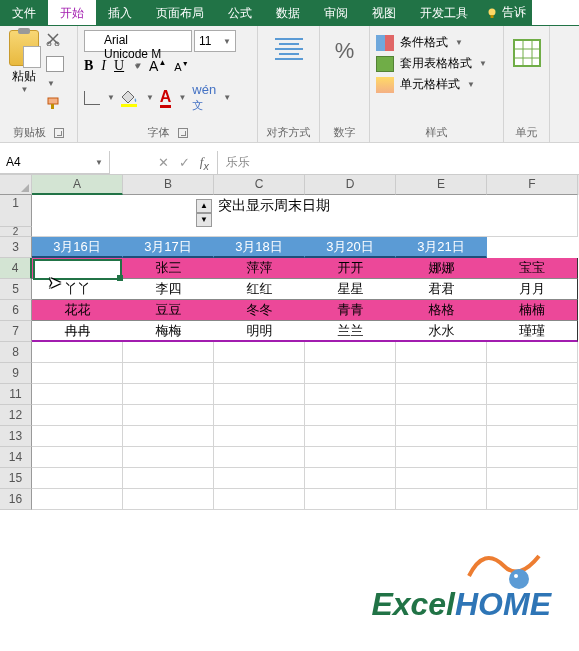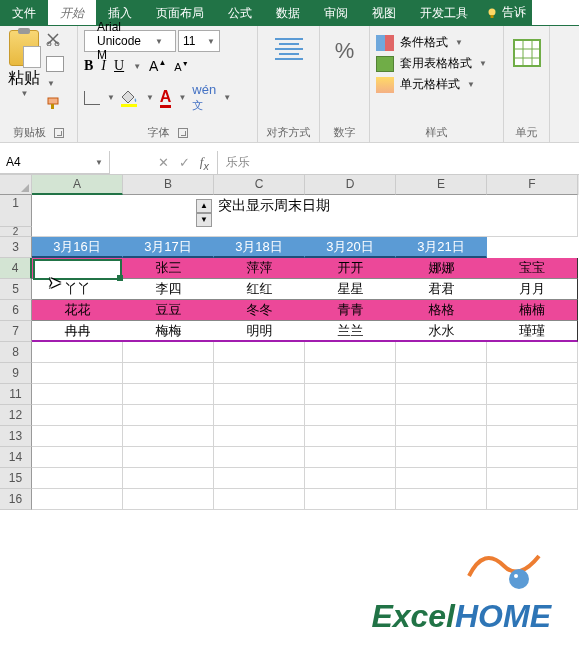--- a/index.html
+++ b/index.html
@@ -1,46 +1,46 @@
 <!DOCTYPE html>
 <html><head>
 <meta charset="utf-8">
 <style>
 * { box-sizing: border-box; margin: 0; padding: 0; font-family: "Microsoft YaHei", Arial, sans-serif; }
 body { width: 579px; height: 651px; background: #fff; overflow: hidden; position: relative; }
 
 .ribbon-tabs { height: 25px; background: #fff; display: flex; align-items: stretch; font-size: 12px; }
 .tab { padding: 5px 12px; color: #fff; background: #217346; cursor: pointer; }
-.tab.active { background: #fff; color: #737373; font-style: italic; }
+.tab.active { background: #fff; color: #a21caf; }
 .tab.file { background: #217346; }
 .tell-me { display: flex; align-items: center; color: #fff; background: #217346; padding: 0 6px; gap: 4px; }
 .bulb { width: 12px; height: 12px; }
 
 .ribbon-strip { height: 1px; background: #217346; }
 
 .ribbon { height: 117px; background: #f1f1f1; border-bottom: 1px solid #d4d4d4; display: flex; }
 .group { border-right: 1px solid #d4d4d4; padding: 4px 6px 2px 6px; display: flex; flex-direction: column; justify-content: space-between; }
 .group-label { font-size: 11px; color: #666; text-align: center; padding-top: 2px; display: flex; justify-content: center; align-items: center; gap: 8px; }
 .launcher { width: 10px; height: 10px; border: 1px solid #888; position: relative; }
 .launcher:after { content: ''; position: absolute; right: 1px; bottom: 1px; width: 4px; height: 4px; border-right: 1px solid #888; border-bottom: 1px solid #888; }
 
 .clip-group { width: 78px; }
 .clip-body { display: flex; gap: 4px; }
 .paste-btn { width: 36px; text-align: center; }
 .paste-icon { width: 30px; height: 36px; margin: 0 auto; background: linear-gradient(#f8d775,#e8b93f); border: 1px solid #c89a2d; border-radius: 3px; position: relative; }
 .paste-icon:before { content: ''; position: absolute; top: -3px; left: 8px; width: 12px; height: 6px; background: #999; border-radius: 2px; }
 .paste-icon:after { content: ''; position: absolute; right: -3px; bottom: -3px; width: 16px; height: 20px; background: #fff; border: 1px solid #aaa; }
-.paste-label { font-size: 16px; margin-top: 2px; }
+.paste-label { font-size: 12px; margin-top: 2px; }
 .clip-side { display: flex; flex-direction: column; gap: 6px; padding-top: 2px; }
 .mini-icon { width: 18px; height: 16px; border: 1px solid #999; background: #fff; }
 .drop-arrow { font-size: 8px; color: #666; margin-left: 1px; }
 
 .font-group { width: 180px; }
 .font-row1 { display: flex; gap: 2px; margin-bottom: 6px; }
-.font-name { width: 92px; height: 22px; border: 1px solid #ababab; background: #fff; font-size: 12px; padding: 2px 12px; display: flex; justify-content: space-between; align-items: center; }
+.font-name { width: 108px; height: 22px; border: 1px solid #ababab; background: #fff; font-size: 12px; padding: 2px 19px; display: flex; justify-content: space-between; align-items: center; flex-direction: column; }
 .font-size { width: 42px; height: 22px; border: 1px solid #ababab; background: #fff; font-size: 12px; padding: 2px 4px; display: flex; justify-content: space-between; align-items: center; }
 .font-row2 { display: flex; gap: 8px; align-items: center; font-size: 14px; margin-bottom: 8px; }
 .btn-b { font-weight: bold; font-family: 'Times New Roman'; }
 .btn-i { font-style: italic; font-family: 'Times New Roman'; }
 .btn-u { text-decoration: underline; font-family: 'Times New Roman'; }
 .font-row3 { display: flex; gap: 6px; align-items: center; }
 .border-btn { width: 16px; height: 14px; border: 1px solid #666; border-top: none; border-right: none; display: inline-block; }
 .fill-btn { width: 18px; height: 16px; position: relative; }
 .fill-btn svg { width: 18px; height: 14px; }
 .fill-underline { position: absolute; bottom: -1px; left: 0; width: 16px; height: 3px; background: #ffff00; }
@@ -92,21 +92,21 @@
 .header-row .cell { background: #5b9bd5; color: #fff; border-right: 1px solid #5b9bd5; border-bottom: 2px solid #1f4e79; }
 .datarow.band .cell { background: #ec4899; }
 .datarow .cell { border-bottom: 1px solid #888; border-right: none; }
 .datarow .cell:last-child { border-right: 1px solid #333; }
 .datarow.last .cell { border-bottom: 2px solid #a21caf; }
 
 .active-cell { position: absolute; border: 2px solid #217346; background: #fff; pointer-events: none; }
 .active-cell:after { content: ''; position: absolute; right: -3px; bottom: -3px; width: 6px; height: 6px; background: #217346; }
 .cursor-arrow { position: absolute; left: 48px; top: 273px; font-size: 16px; color: #fff; text-shadow: -1px -1px 0 #000, 1px -1px 0 #000, -1px 1px 0 #000, 1px 1px 0 #000; pointer-events: none; z-index: 10; }
 
-.logo { position: absolute; right: 28px; bottom: 16px; font-size: 32px; font-weight: bold; font-style: italic; }
+.logo { position: absolute; right: 28px; bottom: 28px; font-size: 32px; font-weight: bold; font-style: italic; }
 .logo-e { color: #217346; }
 .logo-h { color: #2e75b6; }
 .logo-wave { position: absolute; right: 30px; bottom: 60px; }
 </style>
 </head>
 <body>
 
 <div class="ribbon-tabs">
   <div class="tab file">文件</div>
   <div class="tab active">开始</div>

